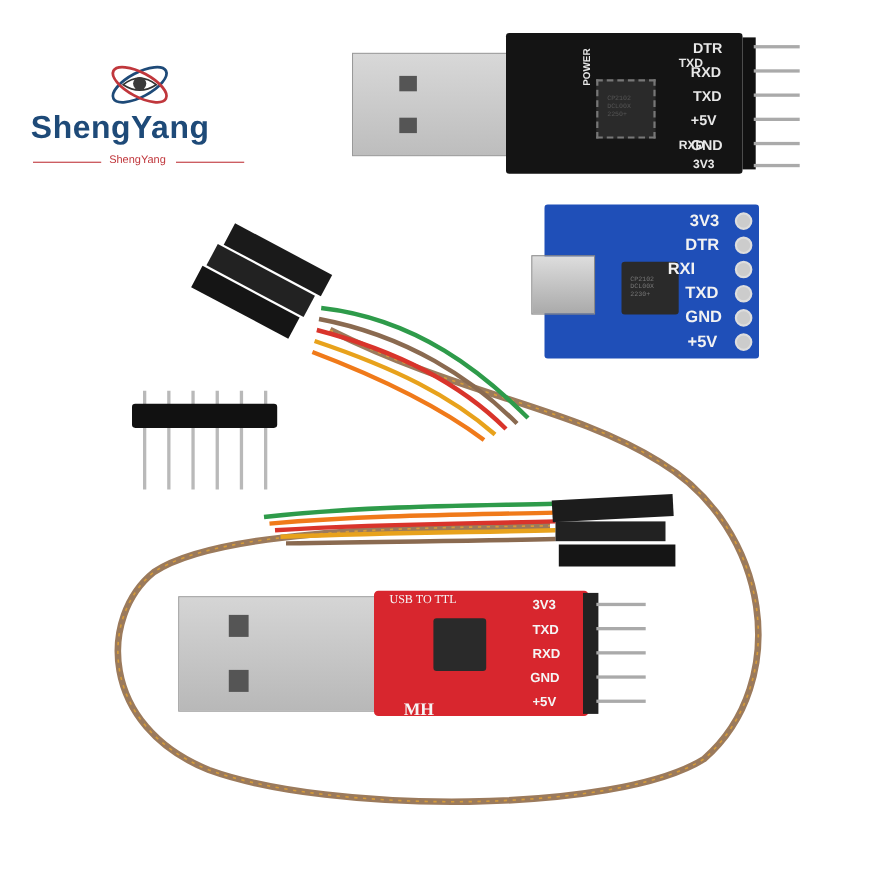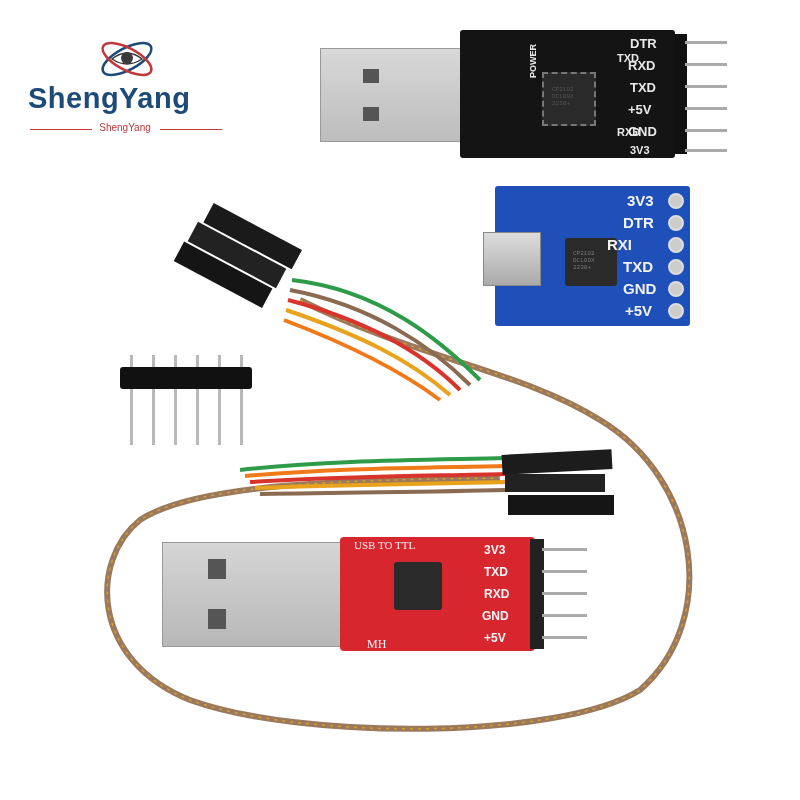--- a/index.html
+++ b/index.html
@@ -1,19 +1,19 @@
 <!DOCTYPE html>
 <html><head>
 <meta charset="utf-8">
 <style>
   html,body{margin:0;padding:0;background:#ffffff;}
   body{width:800px;height:800px;position:relative;overflow:hidden;font-family:"DejaVu Sans",sans-serif;}
   .abs{position:absolute;}
   
-  .logo{left:22px;top:38px;width:210px;height:100px;}
+  .logo{left:22px;top:56px;width:210px;height:100px;}
   .logo-main{position:absolute;left:6px;top:44px;font-family:"Liberation Sans",sans-serif;font-weight:bold;font-size:29px;color:#1e4a78;letter-spacing:0.5px;}
   .logo-sub{position:absolute;left:0;top:84px;width:206px;text-align:center;font-family:"Liberation Sans",sans-serif;font-size:10px;color:#c0373c;}
   .logo-line{position:absolute;top:91px;height:1px;background:#c0373c;}
   
   .lbl{position:absolute;font-family:"Liberation Sans",sans-serif;font-weight:bold;color:#ffffff;white-space:nowrap;}
   .blk .lbl{font-size:13px;color:#e8e8e8;}
   .blu .lbl{font-size:15px;color:#f2f2f2;}
   .red .lbl{font-size:12px;color:#f5f5f5;}
   .chiptext{position:absolute;font-family:"Liberation Mono",monospace;font-size:6px;color:#555;line-height:7px;}
 </style>
@@ -142,21 +142,21 @@
   </svg>
 </div>
 
 <div class="abs red" style="left:162px;top:537px;width:430px;height:120px">
   <div class="abs" style="left:0;top:5px;width:180px;height:103px;background:linear-gradient(#d5d5d5,#b8b8b8);border:1px solid #999">
     <div class="abs" style="left:45px;top:16px;width:18px;height:20px;background:#555"></div>
     <div class="abs" style="left:45px;top:66px;width:18px;height:20px;background:#555"></div>
   </div>
   <div class="abs" style="left:178px;top:0;width:195px;height:114px;background:#d8262e;border-radius:4px"></div>
   <div class="lbl" style="left:192px;top:2px;font-family:'Liberation Serif',serif;font-weight:normal;font-size:11px">USB TO TTL</div>
-  <div class="lbl" style="left:205px;top:100px;font-family:'Liberation Serif',serif;font-weight:normal;font-size:12px">MH</div>
+  <div class="lbl" style="left:205px;top:100px;font-family:'Liberation Serif',serif;font-weight:bold;font-size:16px">MH</div>
   <div class="abs" style="left:232px;top:25px;width:48px;height:48px;background:#2a2a2a;border-radius:3px"></div>
   <div class="lbl" style="left:322px;top:6px">3V3</div>
   <div class="lbl" style="left:322px;top:28px">TXD</div>
   <div class="lbl" style="left:322px;top:50px">RXD</div>
   <div class="lbl" style="left:320px;top:72px">GND</div>
   <div class="lbl" style="left:322px;top:94px">+5V</div>
   <div class="abs" style="left:368px;top:2px;width:14px;height:110px;background:#222"></div>
   <svg class="abs" style="left:380px;top:10px" width="50" height="100">
     <g fill="#aaa">
         <rect x="0" y="1" width="45" height="3"></rect>

